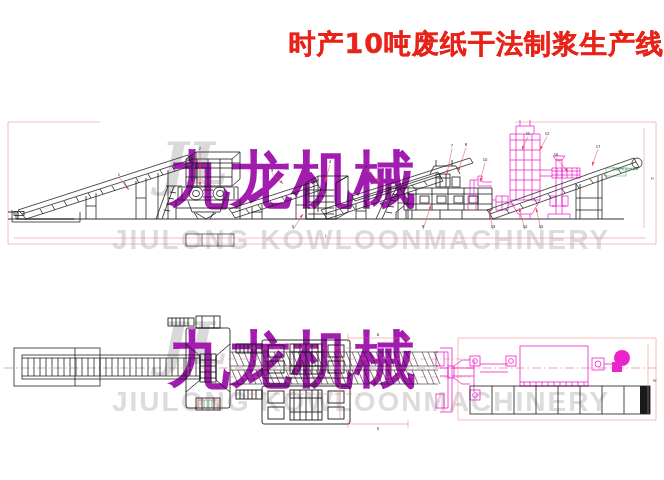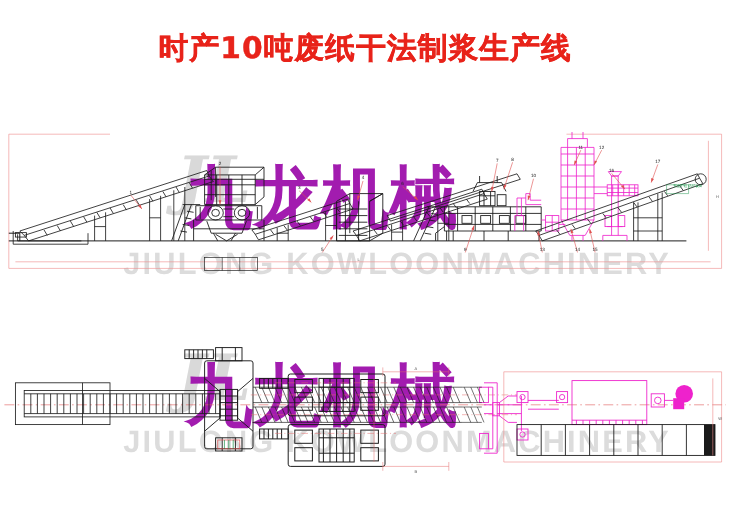--- a/index.html
+++ b/index.html
@@ -15,21 +15,21 @@
     overflow: hidden;
     font-family: "Liberation Sans", sans-serif;
   }
 
   
   #title {
     position: absolute;
     top: 26px;
     left: 0;
     width: 664px;
-    text-align: center;
+    text-align: right;
     font-family: "DejaVu Sans", sans-serif;
     font-size: 27px;
     font-weight: bold;
     color: #e8231a;
     letter-spacing: 1px;
     white-space: nowrap;
     -webkit-text-stroke: 0.4px #e8231a;
   }
 
   

